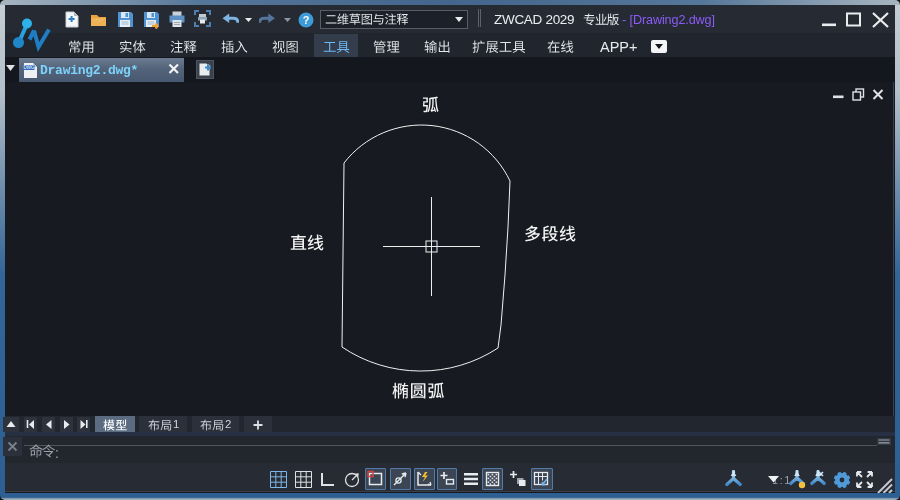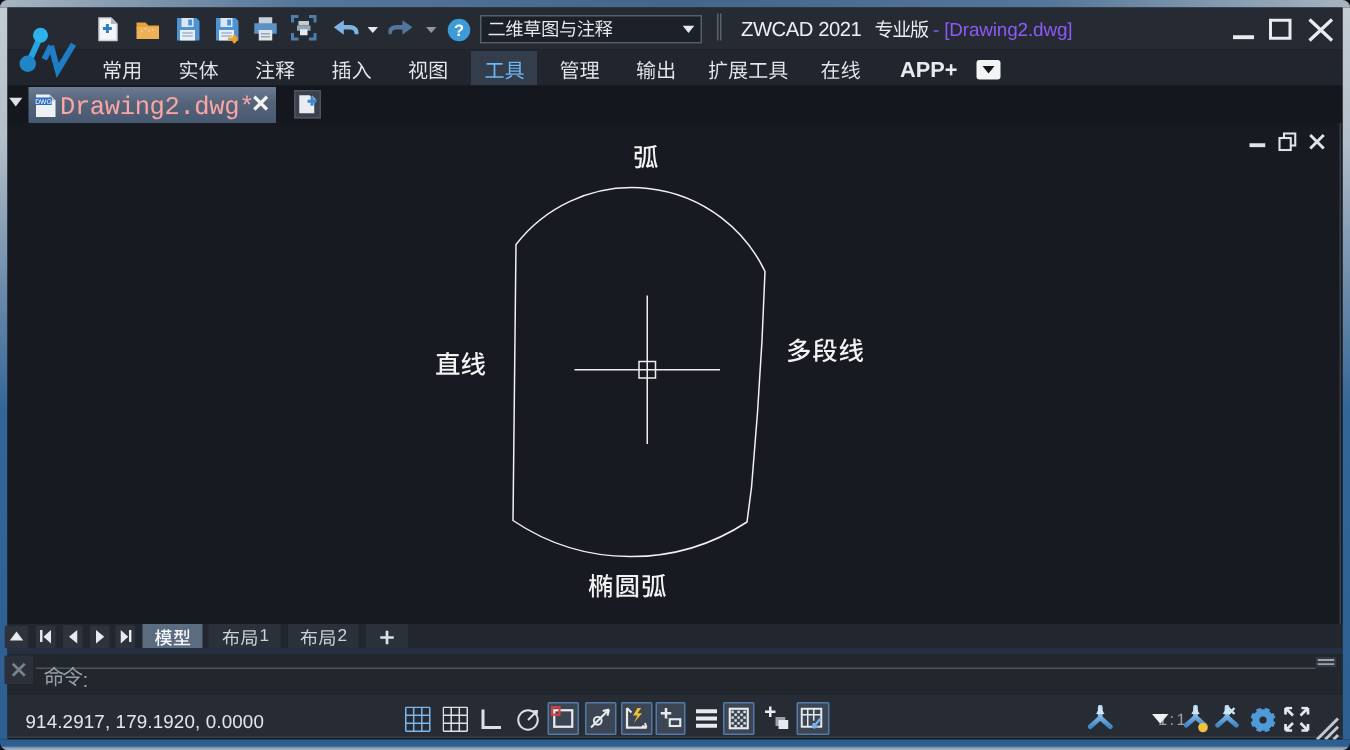--- a/index.html
+++ b/index.html
@@ -133,21 +133,21 @@
         <use href="#g4e0e" transform="translate(47.6,10.7) scale(0.01220,-0.01220)"></use>
         <use href="#g6ce8" transform="translate(59.5,10.7) scale(0.01220,-0.01220)"></use>
         <use href="#g91ca" transform="translate(71.4,10.7) scale(0.01220,-0.01220)"></use>
       </g>
     </svg>
     <svg style="position:absolute;left:455px;top:17.2px" width="9" height="6">
       <path d="M0 0h8L4.0 5z" fill="#e6eaee"></path>
     </svg>
     <div class="abs" style="left:478px;top:9px;width:1px;height:18px;background:#5a626c"></div>
     <div class="abs" style="left:480px;top:9px;width:1px;height:18px;background:#5a626c"></div>
-    <div class="abs" style="left:494px;top:12px;font-size:13.5px;letter-spacing:-0.3px;line-height:15px;color:#eceef1;white-space:nowrap">ZWCAD 2021</div>
+    <div class="abs" style="left:494px;top:12px;font-size:13.5px;letter-spacing:-0.3px;line-height:15px;color:#eceef1;white-space:nowrap">ZWCAD 2029</div>
     <svg style="position:absolute;left:583.0px;top:12.8px" width="38" height="17">
       <g fill="#eceef1">
         <use href="#g4e13" transform="translate(0.0,11.3) scale(0.01280,-0.01280)"></use>
         <use href="#g4e1a" transform="translate(11.8,11.3) scale(0.01280,-0.01280)"></use>
         <use href="#g7248" transform="translate(23.6,11.3) scale(0.01280,-0.01280)"></use>
       </g>
     </svg>
     <div class="abs" style="left:622px;top:12.5px;font-size:12.6px;letter-spacing:-0.1px;line-height:15px;color:#8b5cf6;white-space:nowrap">- [Drawing2.dwg]</div>
     <svg style="position:absolute;left:820px;top:10px" width="72" height="20">
       <rect x="2" y="13.5" width="14" height="2.6" fill="#e9ecef"></rect>
@@ -211,37 +211,37 @@
         <use href="#g5de5" transform="translate(26.8,11.8) scale(0.01340,-0.01340)"></use>
         <use href="#g5177" transform="translate(40.2,11.8) scale(0.01340,-0.01340)"></use>
       </g>
     </svg>
     <svg style="position:absolute;left:322.6px;top:40.0px" width="29" height="17">
       <g fill="#6db9f5">
         <use href="#g5de5" transform="translate(0.0,11.8) scale(0.01340,-0.01340)"></use>
         <use href="#g5177" transform="translate(13.4,11.8) scale(0.01340,-0.01340)"></use>
       </g>
     </svg>
-    <div class="abs" style="left:600px;top:39px;font-size:14.5px;font-weight:bold;color:#e8ebee">APP+</div>
+    <div class="abs" style="left:600px;top:39px;font-size:14.5px;font-weight:normal;color:#e8ebee">APP+</div>
     <div class="abs" style="left:651px;top:40px;width:16px;height:13px;background:#f2f4f6;border-radius:2px"></div>
     <svg style="position:absolute;left:655px;top:44px" width="9" height="6">
       <path d="M0 0h8L4.0 5z" fill="#14171c"></path>
     </svg>
     <div class="abs" style="left:5px;top:57px;width:890px;height:25px;background:#14171d"></div>
     <svg style="position:absolute;left:6px;top:65px" width="10" height="7">
       <path d="M0 0h9L4.5 6z" fill="#dde1e5"></path>
     </svg>
     <div class="abs" style="left:19px;top:58px;width:165px;height:24px;background:linear-gradient(180deg,#6b7c91,#53647a 45%,#475871)"></div>
     <svg style="position:absolute;left:23px;top:62px" width="15" height="17">
       <path d="M1 1h9l4 4v11h-13z" fill="#eef1f4"></path>
       <path d="M10 1l4 4h-4z" fill="#b6bec6"></path>
       <rect x="0.5" y="3" width="11" height="5" fill="#2e6cc0"></rect>
       <text x="6" y="7.2" text-anchor="middle" font-family="Liberation Sans" font-size="4.5" fill="#fff">DWG</text>
     </svg>
-    <div class="abs" style="left:40px;top:63px;font-family:'Liberation Mono',monospace;font-size:17px;font-weight:normal;color:#fca5a5;letter-spacing:-0.25px">Drawing2.dwg*</div>
+    <div class="abs" style="left:40px;top:63px;font-family:'Liberation Mono',monospace;font-size:13px;font-weight:bold;color:#7dd3fc;letter-spacing:-0.25px">Drawing2.dwg*</div>
     <svg style="position:absolute;left:168px;top:63px" width="12" height="12">
       <path d="M1.5 1.5 L10 10 M10 1.5 L1.5 10" stroke="#f0f2f4" stroke-width="2.2"></path>
     </svg>
     <div class="abs" style="left:196px;top:60px;width:18px;height:19px;background:#3a414d;border:1px solid #4c545f"></div>
     <svg style="position:absolute;left:199px;top:63px" width="13" height="14">
       <path d="M0.5 0.5h7l3 3v9h-10z" fill="#e9edf0"></path>
       <path d="M9 3.5v-3l3 3z" fill="#a8b0b8"></path>
       <path d="M9 1.5v6M6 4.5h6" stroke="#3b8ad0" stroke-width="2"></path>
     </svg>
     <div class="abs" style="left:5px;top:82px;width:890px;height:334px;background:#171a21"></div>
@@ -347,21 +347,20 @@
         <use href="#g4ee4" transform="translate(12.4,12.3) scale(0.01400,-0.01400)"></use>
       </g>
     </svg>
     <div class="abs" style="left:55px;top:445px;font-size:14px;color:#9aa1aa">:</div>
     <svg style="position:absolute;left:877px;top:438px" width="14" height="7">
       <rect width="14" height="7" fill="#333942"></rect>
       <path d="M1.5 2h11M1.5 4.8h11" stroke="#9ba2ab" stroke-width="1.2"></path>
     </svg>
     <div class="abs" style="left:5px;top:463px;width:890px;height:29px;background:#272b33"></div>
     <div class="abs" style="left:5px;top:490.5px;width:890px;height:1px;background:#3a3f47"></div>
-    <div class="abs" style="left:17px;top:474px;font-size:12.5px;color:#e2e6ea;letter-spacing:0.1px">914.2917, 179.1920, 0.0000</div>
     <svg style="position:absolute;left:270px;top:471px" width="18" height="18">
       <path d="M0.5 0.5H16.5 M0.5 0.5V16.5 M0.5 5.8H16.5 M5.8 0.5V16.5 M0.5 11.2H16.5 M11.2 0.5V16.5 M0.5 16.5H16.5 M16.5 0.5V16.5" stroke="#7db6e8" fill="none"></path>
     </svg>
     <svg style="position:absolute;left:295px;top:471px" width="18" height="18">
       <path d="M0.5 0.5H16.5 M0.5 0.5V16.5 M0.5 5.8H16.5 M5.8 0.5V16.5 M0.5 11.2H16.5 M11.2 0.5V16.5 M0.5 16.5H16.5 M16.5 0.5V16.5" stroke="#dde1e5" fill="none"></path>
     </svg>
     <svg style="position:absolute;left:320px;top:472px" width="15" height="15">
       <path d="M2 1v12h12" stroke="#dde1e5" stroke-width="2" fill="none"></path>
     </svg>
     <svg style="position:absolute;left:344px;top:470px" width="18" height="18">

